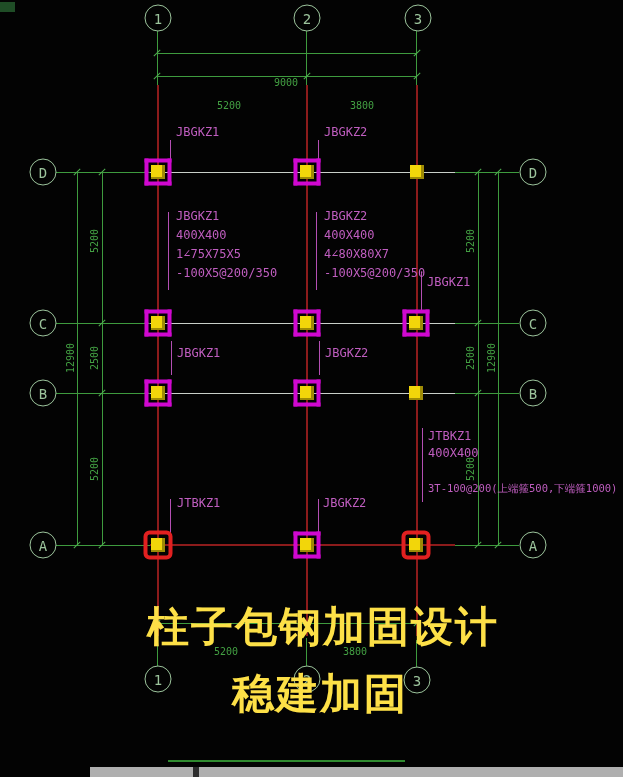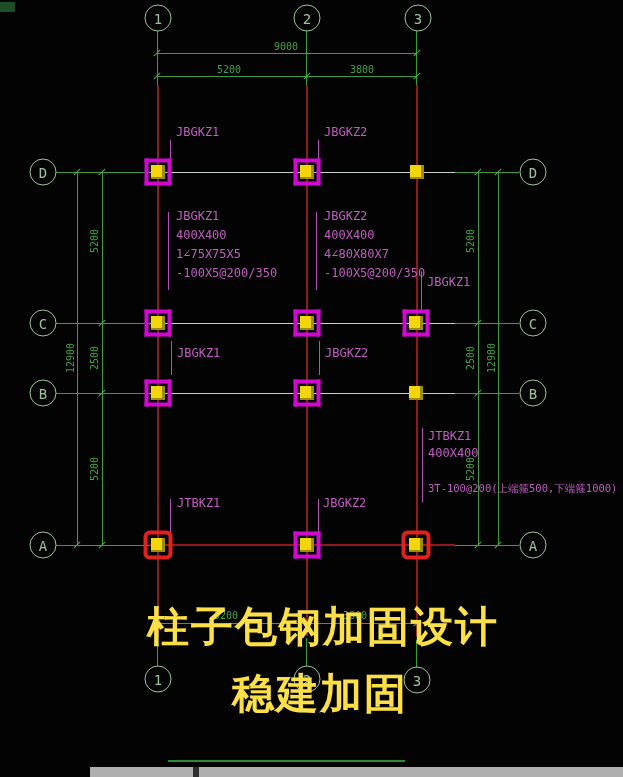--- a/index.html
+++ b/index.html
@@ -1,21 +1,21 @@
 <!DOCTYPE html>
 <html><head>
 <meta charset="utf-8">
 <style>
   html,body{margin:0;padding:0;background:#000;}
   #stage{position:relative;width:623px;height:777px;background:#030303;overflow:hidden;
          font-family:"DejaVu Sans Mono","Liberation Mono",monospace;}
   .ln{position:absolute;}
   .txt{position:absolute;white-space:pre;line-height:1;}
   .vertwrap{transform:translate(-50%,-50%) rotate(-90deg);}
-  .ctr{transform:translate(-50%,-50%);}
+  .ctr{transform:translate(-50%,-50%);margin-top:36px;}
   .circ{position:absolute;width:25px;height:25px;border:1px solid #9cc49c;border-radius:50%;
         color:#9cc49c;font-size:14px;display:flex;align-items:center;justify-content:center;
         transform:translate(-50%,-50%);background:#030303;}
   .colsym{position:absolute;transform:translate(-50%,-50%);}
   .ysq{position:absolute;left:50%;top:50%;transform:translate(-50%,-50%);width:14px;height:14px;
        background:#f2d60a;box-shadow:inset -3px -2px 0 #9e8b06;}
   .bracket{position:absolute;left:50%;top:50%;transform:translate(-50%,-50%);width:27px;height:27px;}
   .bracket .c{position:absolute;width:10px;height:10px;}
   .bracket .tl{left:0;top:0;border-top:4px solid #d008d0;border-left:4px solid #d008d0;}
   .bracket .tr{right:0;top:0;border-top:4px solid #d008d0;border-right:4px solid #d008d0;}

